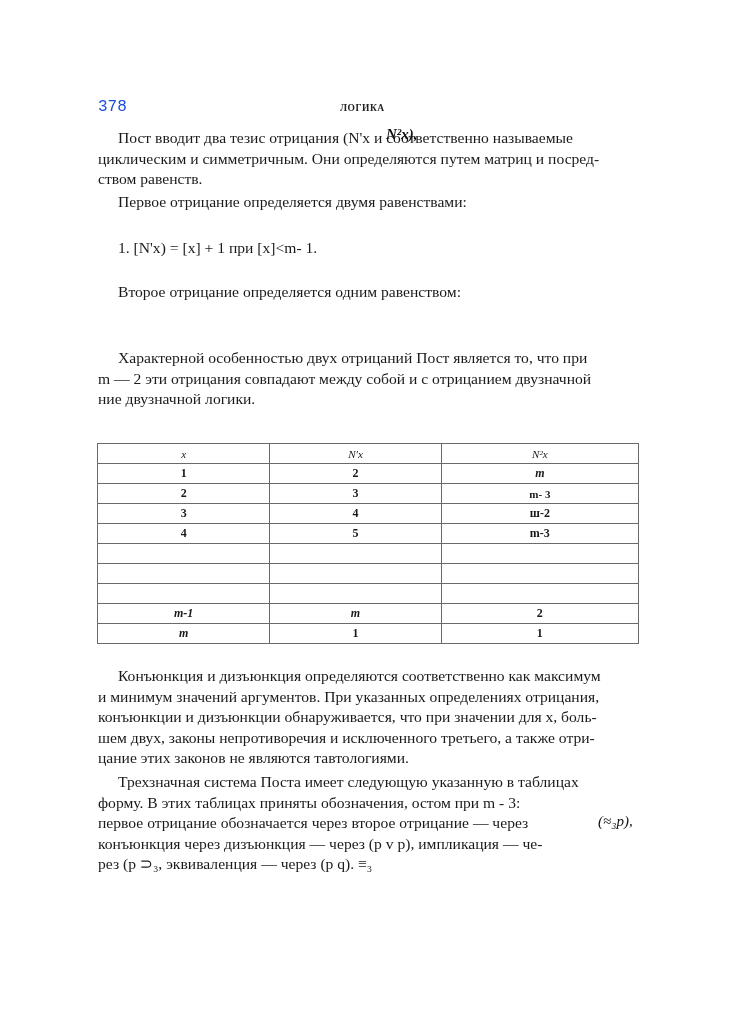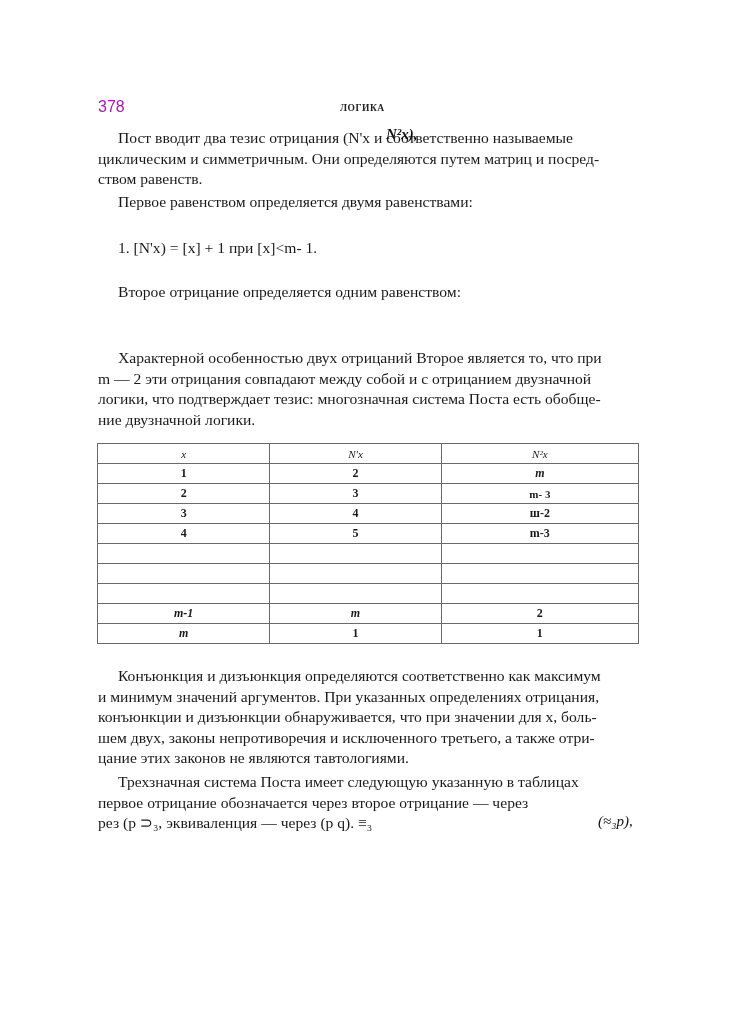--- a/index.html
+++ b/index.html
@@ -1,19 +1,19 @@
 <!DOCTYPE html>
 <html><head>
   <meta charset="utf-8">
   <style>
     html, body { margin: 0; padding: 0; background: #ffffff; }
     body { width: 745px; height: 1024px; position: relative; overflow: hidden;
            font-family: "Liberation Serif", serif; color: #1a1a1a; }
-    .page-num { position: absolute; left: 98px; top: 98px; font-family: Liberation Sans, sans-serif;
-                font-size: 16px; color: #a21caf; }
+    .page-num { position: absolute; left: 98px; top: 98px; font-family: Liberation Mono, monospace;
+                font-size: 16px; color: #1d4ed8; }
     .running-head { position: absolute; left: 340px; top: 103px; font-family: Liberation Serif, serif;
                     font-size: 9.5px; font-weight: bold; letter-spacing: 0.5px; color: #222; }
     .para { position: absolute; left: 98px; width: 542px; font-size: 15.6px; line-height: 20.5px;
             text-align: justify; margin: 0; }
     .para .line { display: block; white-space: nowrap; }
     .indent { padding-left: 20px; }
     .overlay { position: absolute; font-weight: bold; font-style: italic; font-size: 15px; color: #111; }
     table.matrix { position: absolute; left: 97px; top: 443px; width: 542px; border-collapse: collapse;
                    font-family: "Liberation Serif", serif; font-size: 12px; }
     table.matrix td, table.matrix th { border: 1px solid #6a6a6a; text-align: center; height: 19px;
@@ -31,35 +31,34 @@
 <div class="running-head">ЛОГИКА</div>
 
 <div class="para" style="top:128px;">
   <span class="line indent">Пост вводит два тезис отрицания (N'x и соответственно называемые</span>
   <span class="line">циклическим и симметричным. Они определяются путем матриц и посред-</span>
   <span class="line">ством равенств.</span>
 </div>
 <span class="overlay" style="left:386px; top:126px;">N²x),</span>
 
 <div class="para" style="top:192px;">
-  <span class="line indent">Первое равенством определяется двумя равенствами:</span>
+  <span class="line indent">Первое отрицание определяется двумя равенствами:</span>
 </div>
 
 <div class="para" style="top:226px;margin-top:12px;">
   <span class="line indent">1. [N'x) = [x] + 1 при [x]&lt;m- 1.</span>
 </div>
 
 <div class="para" style="top:282px;">
   <span class="line indent">Второе отрицание определяется одним равенством:</span>
 </div>
 
 <div class="para" style="top:348px;">
-  <span class="line indent">Характерной особенностью двух отрицаний Второе является то, что при</span>
+  <span class="line indent">Характерной особенностью двух отрицаний Пост является то, что при</span>
   <span class="line">m — 2 эти отрицания совпадают между собой и с отрицанием двузначной</span>
-  <span class="line">логики, что подтверждает тезис: многозначная система Поста есть обобще-</span>
   <span class="line">ние двузначной логики.</span>
 </div>
 
 <table class="matrix">
   <thead>
     <tr>
       <th class="c1">x</th>
       <th class="c2">N'x</th>
       <th class="c3">N²x</th>
     </tr>
@@ -116,16 +115,18 @@
 <div class="para" style="top:666px;">
   <span class="line indent">Конъюнкция и дизъюнкция определяются соответственно как максимум</span>
   <span class="line">и минимум значений аргументов. При указанных определениях отрицания,</span>
   <span class="line">конъюнкции и дизъюнкции обнаруживается, что при значении для x, боль-</span>
   <span class="line">шем двух, законы непротиворечия и исключенного третьего, а также отри-</span>
   <span class="line">цание этих законов не являются тавтологиями.</span>
 </div>
 
 <div class="para" style="top:772px;">
   <span class="line indent">Трехзначная система Поста имеет следующую указанную в таблицах</span>
+  <span class="line">форму. В этих таблицах приняты обозначения, остом при m - 3:</span>
   <span class="line">первое отрицание обозначается через второе отрицание — через</span>
+  <span class="line">конъюнкция через дизъюнкция — через (p v p), импликация — че-</span>
   <span class="line">рез (p ⊃₃, эквиваленция — через (p q). ≡₃</span>
 </div>
 <span class="overlay" style="left:598px; top:813px; font-style:italic; font-weight:normal;">(≈₃p),</span>
 
 </body></html>

